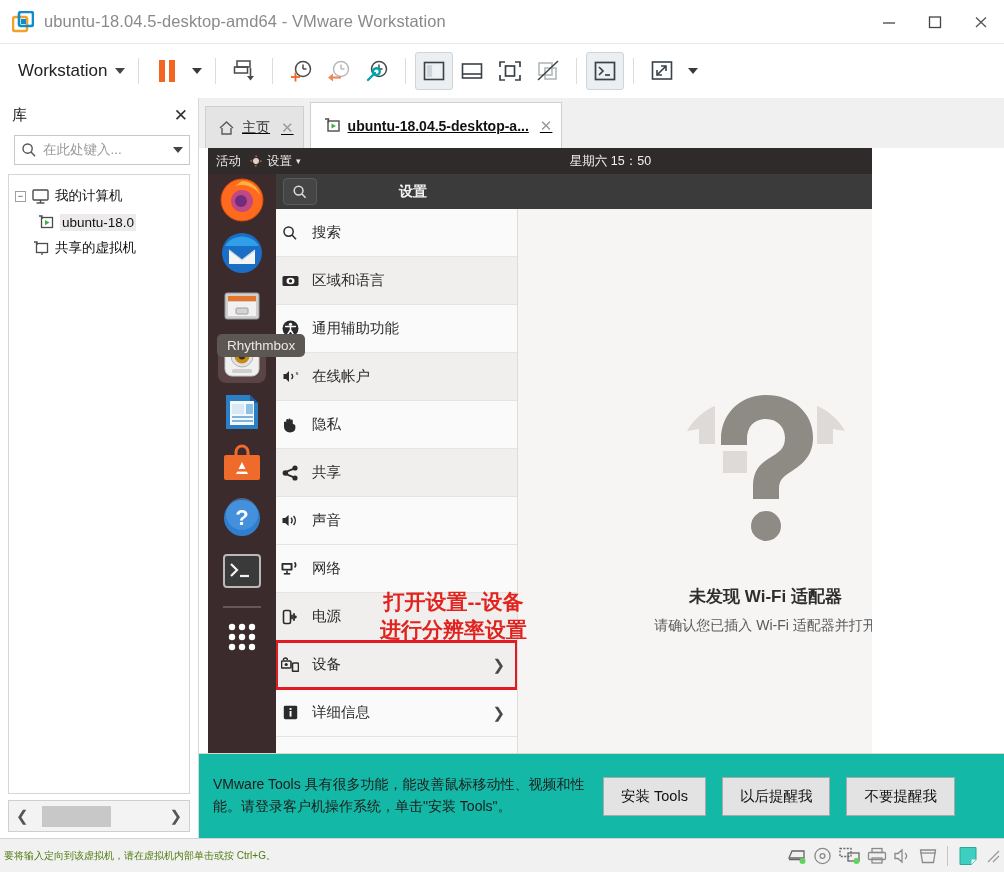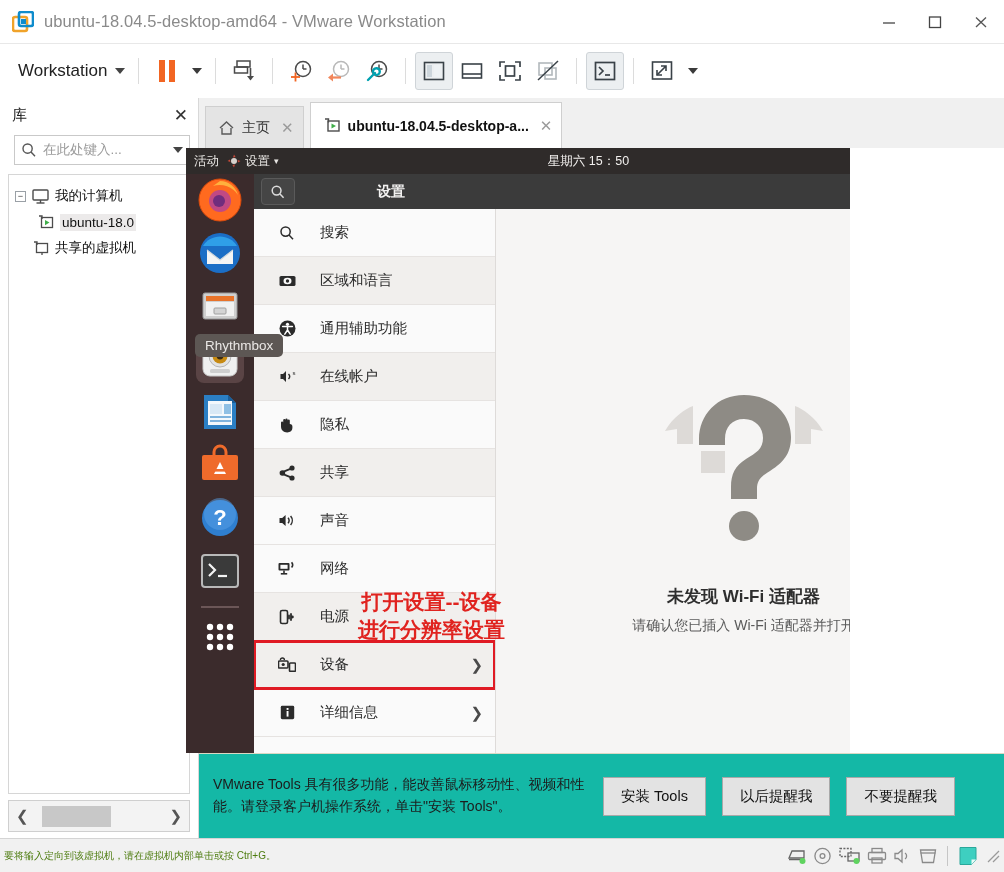--- a/index.html
+++ b/index.html
@@ -66,31 +66,31 @@
   .expander { width:11px;height:11px;border:1px solid #9aa0a6; background:#fff; display:flex;align-items:center;justify-content:center; font-size:9px; line-height:1; color:#333; flex:none;}
   .tree-label.sel { background:#eceaea; padding:1px 2px; }
   .lib-bottom {
     position:absolute; left:8px; right:8px; bottom:6px; height:32px;
     border:1px solid #cfcfcf; background:#f3f3f3; display:flex; align-items:center; justify-content:space-between; padding:0 7px;
   }
   .lib-bottom .arrow { font-size:15px; color:#555; }
   .lib-scroll-thumb { position:absolute; left:33px; top:5px; width:69px; height:21px; background:#c8c8c8; }
 
   
-  .tabbar { position:absolute; left:199px; top:98px; width:805px; height:50px; background:#f0f0f0; display:flex; align-items:flex-end; }
+  .tabbar { position:absolute; left:199px; top:98px; width:805px; height:50px; background:#f0f0f0; display:flex; align-items:flex-end;text-decoration:underline; }
   .tab {
     height:42px; display:flex; align-items:center; gap:7px; padding:0 9px 0 12px;
     background:#e4e4e4; border:1px solid #cfcfcf; border-bottom:none; margin-left:6px;
     font-size:14px; color:#333; white-space:nowrap;
   }
   .tab.active { background:#fff; height:46px; color:#111; font-weight:bold; }
   .tab .tclose { color:#9b9b9b; font-size:15px; margin-left:4px; }
 
   
-  .vmscreen { position:absolute; left:186px; top:148px; width:664px; height:605px; background:#2c2c2c; overflow:hidden; }
+  .vmscreen { position:absolute; left:208px; top:148px; width:664px; height:605px; background:#2c2c2c; overflow:hidden; }
   .gnome-top {
     position:absolute; left:0; top:0; width:805px; height:26px; background:#2f2b2a;
     display:flex; align-items:center; color:#e8e6e3; font-size:12.5px;
   }
   .gt-left { display:flex; align-items:center; gap:8px; margin-left:8px; }
   .gt-item { display:flex; align-items:center; gap:4px; }
   .gt-center { position:absolute; left:0; right:0; text-align:center; font-size:12.5px; color:#f1efed; pointer-events:none;}
   .gt-right { position:absolute; right:8px; display:flex; align-items:center; gap:9px; }
 
   .dock {
@@ -106,21 +106,21 @@
   .setwin-head { height:35px; background:#3b3b3b; display:flex; align-items:center; position:relative; }
   .sw-search { width:34px;height:27px; margin-left:7px; border:1px solid #5a5a5a; border-radius:4px; background:#454545; display:flex;align-items:center;justify-content:center;}
   .sw-title { position:absolute; left:32px; width:210px; text-align:center; color:#f2f1f0; font-size:14px; font-weight:bold;}
   .sw-wbtns { position:absolute; right:8px; display:flex; gap:7px; }
   .sw-wb { width:17px;height:17px;border-radius:50%; background:#565656; display:flex;align-items:center;justify-content:center; color:#ddd; font-size:10px;}
   .sw-wb.close { background:#e9573f; color:#fff; }
 
   .setbody { position:absolute; left:0; top:35px; width:737px; height:544px; display:flex; }
   .setlist { width:242px; height:544px; background:#fafafa; border-right:1px solid #dedbd9; overflow:hidden; }
   .setrow {
-    height:48px; display:flex; align-items:center; gap:24px; padding:0 12px 0 24px;
+    height:48px; display:flex; align-items:center; gap:13px; padding:0 12px 0 5px;
     border-bottom:1px solid #e6e3e1; font-size:14.5px; color:#2b2b2b; position:relative;
   }
   .setrow.alt { background:#f1efed; }
   .setrow .chev { margin-left:auto; color:#4a4a4a; font-size:15px; font-weight:bold; }
   .setrow.highlight { outline:3px solid #e01b24; outline-offset:-2px; z-index:3; }
   .sicon { width:18px; display:flex; align-items:center; justify-content:center; flex:none; }
 
   .setmain { flex:1; background:#f6f5f4; position:relative; }
   .wifi-empty { position:absolute; left:0; right:0; top:180px; text-align:center; }
   .wifi-qm { margin:0 auto 32px auto; width:170px; height:160px; }

